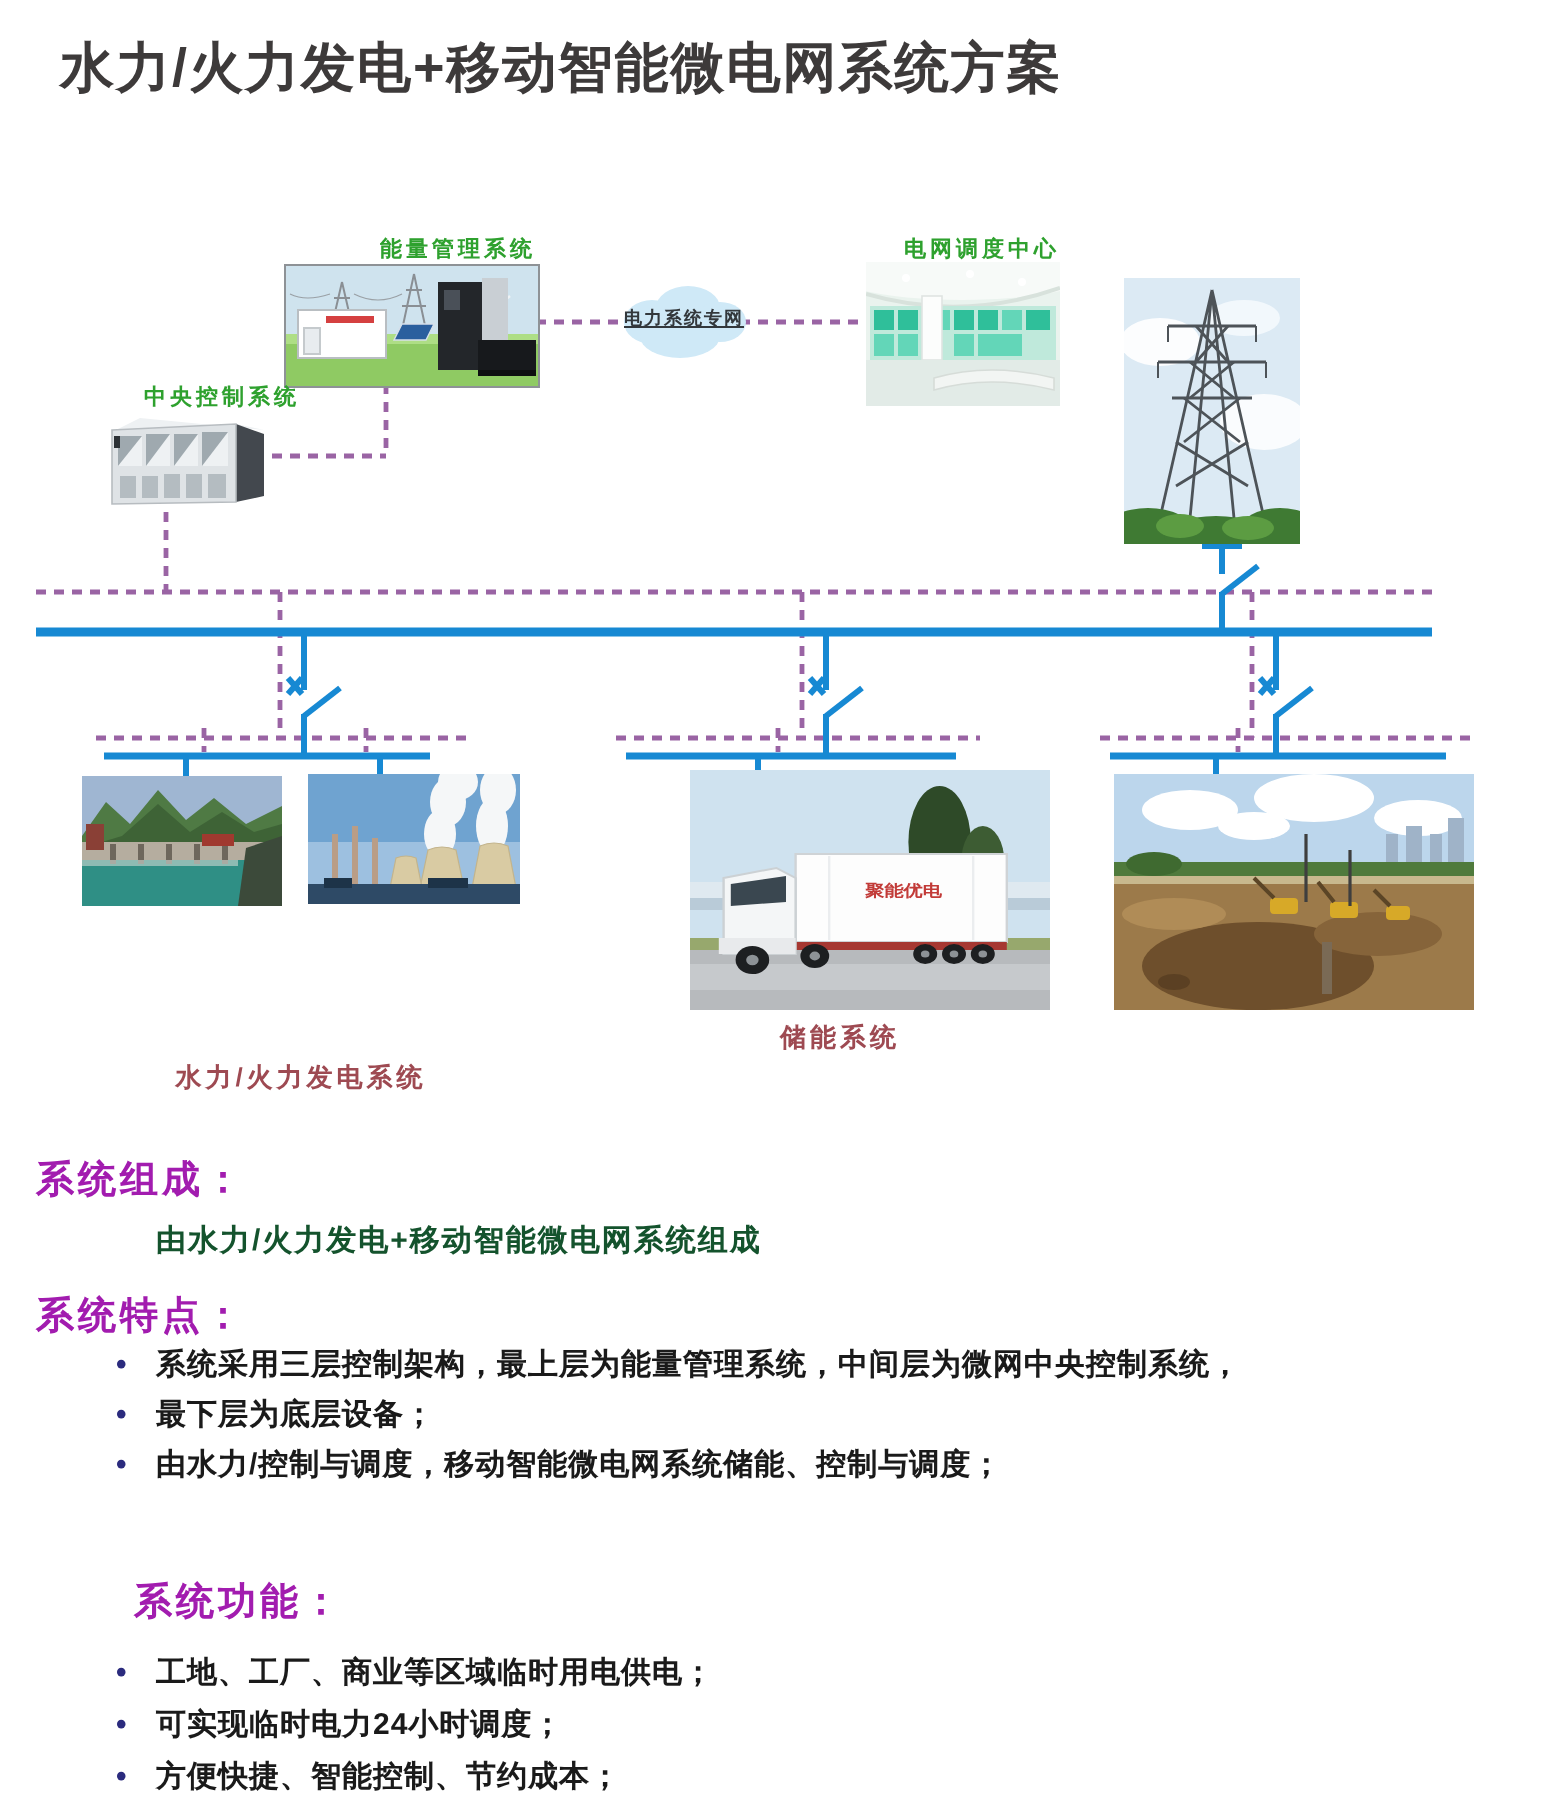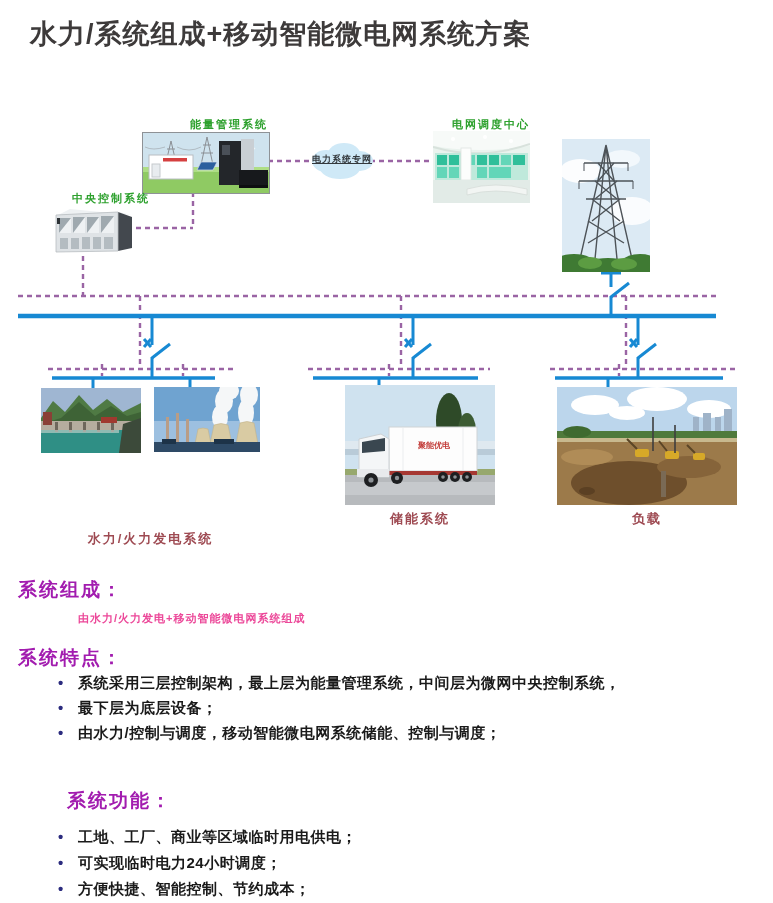--- a/index.html
+++ b/index.html
@@ -19,32 +19,32 @@
   .scene svg{display:block;width:100%;height:100%;}
   .framed{border:1px solid #8e9296;}
 
   
   .cloud-wrap{left:306px;top:139px;width:72px;height:44px;}
   .cloud-label{position:absolute;left:0;top:14px;width:72px;text-align:center;
                font-size:9px;font-weight:bold;color:#33383c;letter-spacing:1px;text-decoration:underline;}
 
   
   .sec-heading{font-size:19px;font-weight:bold;color:#a21caf;letter-spacing:2px;white-space:nowrap;}
-  .sec-body{font-size:11px;font-weight:bold;color:#ec4899;letter-spacing:1px;white-space:nowrap;}
+  .sec-body{font-size:15px;font-weight:bold;color:#14532d;letter-spacing:1px;white-space:nowrap;}
   .bullet-row{position:absolute;display:flex;align-items:flex-start;white-space:nowrap;}
   .bullet-dot{width:20px;font-size:15px;color:#2b2b7e;font-weight:bold;line-height:17px;}
   .bullet-dot.hidden{visibility:hidden;}
   .bullet-text{font-size:15px;font-weight:bold;color:#1a1a1a;letter-spacing:0.5px;line-height:17px;}
 </style>
 </head>
 <body>
 
 <div class="canvas">
 
-  <div class="abs page-title">水力/系统组成+移动智能微电网系统方案</div>
+  <div class="abs page-title">水力/火力发电+移动智能微电网系统方案</div>
 
   <svg class="abs" style="left:0;top:0;width:773px;height:540px;" viewBox="0 0 773 540">
 
     <g stroke="#9a64a4" stroke-width="2.4" stroke-dasharray="5,4" fill="none">
       <line x1="268" y1="161" x2="315" y2="161"></line>
       <line x1="370" y1="161" x2="433" y2="161"></line>
       <line x1="193" y1="192" x2="193" y2="228"></line>
       <line x1="136" y1="228" x2="193" y2="228"></line>
       <line x1="83" y1="256" x2="83" y2="296"></line>
       <line x1="18" y1="296" x2="716" y2="296"></line>
@@ -282,21 +282,21 @@
           <rect x="32" y="32" width="3" height="24"></rect>
         </g>
       <rect y="55" width="106" height="10" fill="#2e4a66"></rect>
       <g fill="#1d3platform348">
           <rect x="8" y="52" width="14" height="5" fill="#1d3348"></rect>
           <rect x="60" y="52" width="20" height="5" fill="#1d3348"></rect>
         </g>
     </svg>
   </div>
 
-  <div class="scene" style="left:345px;top:385px;width:150px;height:120px;">
+  <div class="scene" style="left:345px;top:385px;width:180px;height:120px;">
     <svg viewBox="0 0 150 120" preserveAspectRatio="none">
       <rect width="150" height="90" fill="#cfe2ef"></rect>
       <rect y="56" width="150" height="10" fill="#dfe9f0"></rect>
       <rect y="64" width="150" height="6" fill="#b9cbd8"></rect>
       <ellipse cx="104" cy="36" rx="13" ry="28" fill="#2e4a28"></ellipse>
       <ellipse cx="122" cy="46" rx="9" ry="18" fill="#3d5c33"></ellipse>
       <rect y="84" width="150" height="7" fill="#97a86d"></rect>
       <rect y="90" width="150" height="30" fill="#b7babd"></rect>
       <rect y="97" width="150" height="13" fill="#c6c9cc"></rect>
       <rect x="44" y="42" width="88" height="44" fill="#fdfdfd" stroke="#cfd3d6" stroke-width="1"></rect>
@@ -360,21 +360,20 @@
           <line x1="96" y1="30" x2="96" y2="64"></line>
           <line x1="118" y1="38" x2="118" y2="66"></line>
         </g>
       <rect x="104" y="84" width="5" height="26" fill="#7a6a55"></rect>
       <ellipse cx="30" cy="104" rx="8" ry="4" fill="#5b4023"></ellipse>
     </svg>
   </div>
 
   <div class="abs group-label" style="left:41px;top:509px;width:219px;margin-top:21px;">水力/火力发电系统</div>
   <div class="abs group-label" style="left:345px;top:510px;width:150px;">储能系统</div>
-  <div class="abs group-label" style="left:557px;top:510px;width:180px;">负载</div>
 
   <div class="abs sec-heading" style="left:18px;top:577px;">系统组成：</div>
   <div class="abs sec-body" style="left:78px;top:611px;">由水力/火力发电+移动智能微电网系统组成</div>
 
   <div class="abs sec-heading" style="left:18px;top:645px;">系统特点：</div>
   <div class="bullet-row" style="left:58px;top:674px;">
     <span class="bullet-dot">•</span>
     <span class="bullet-text">系统采用三层控制架构，最上层为能量管理系统，中间层为微网中央控制系统，</span>
   </div>
   <div class="bullet-row" style="left:58px;top:699px;">

